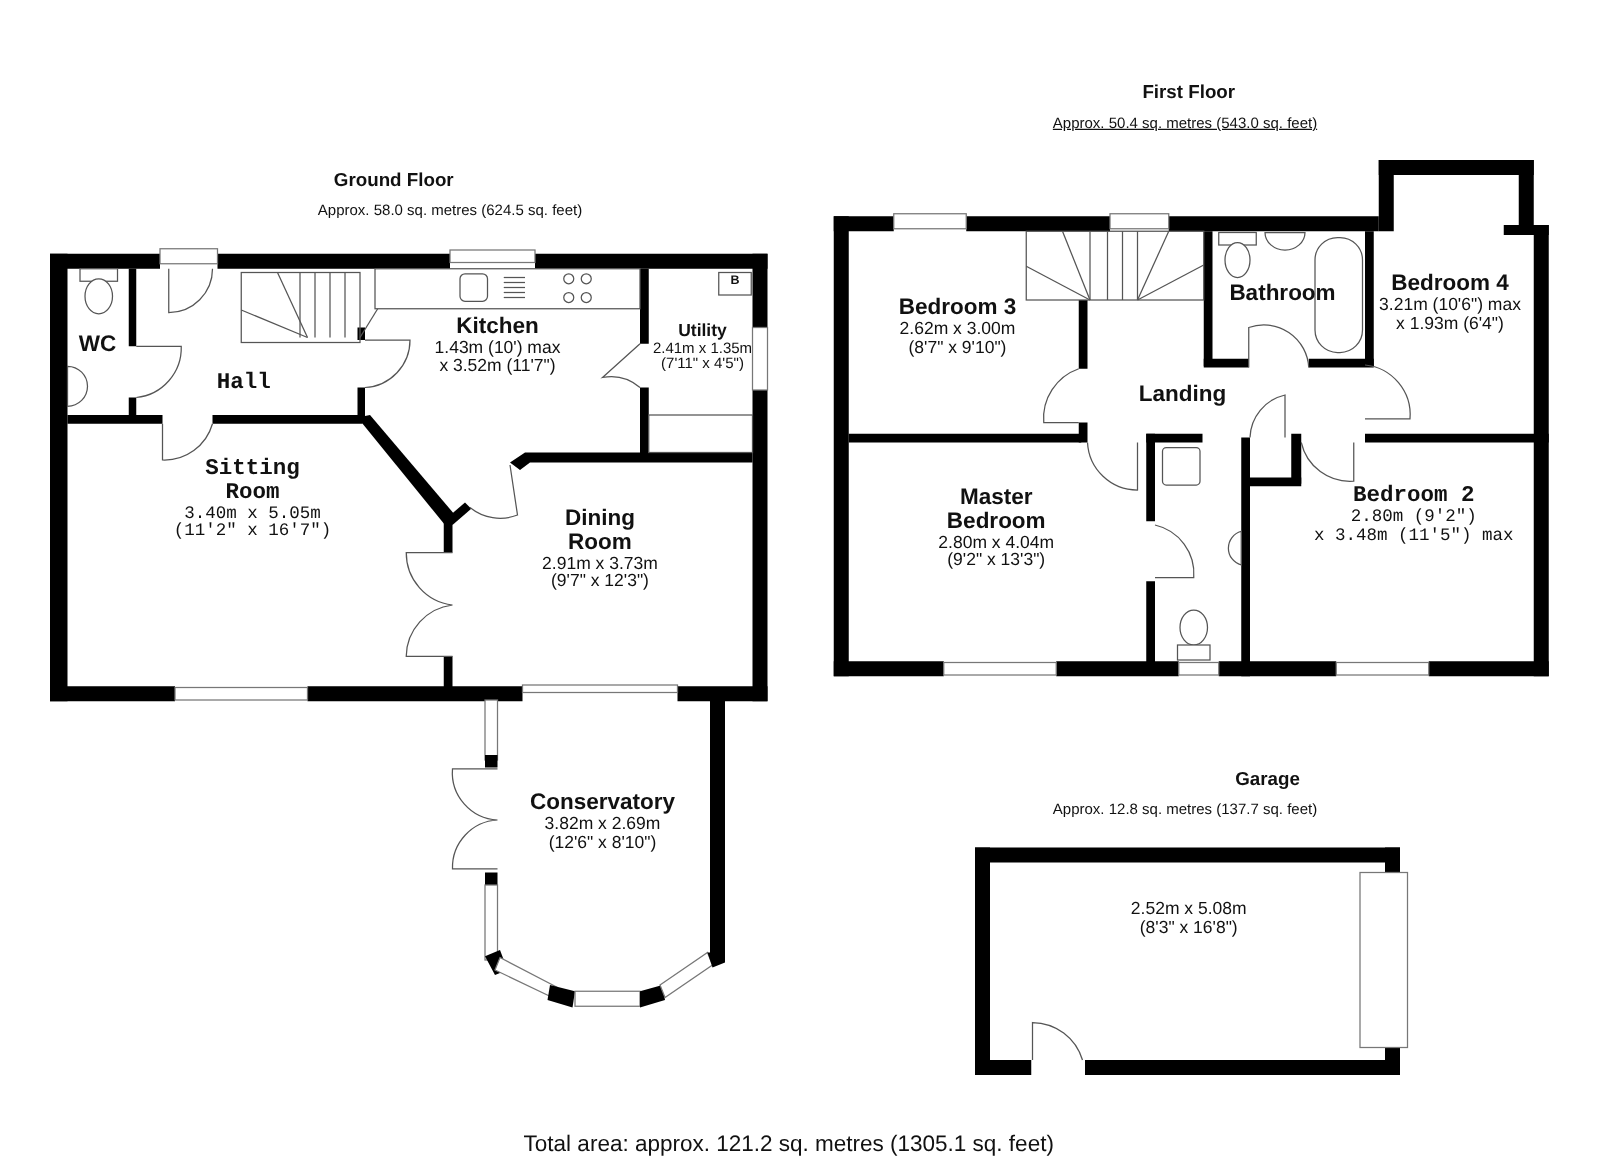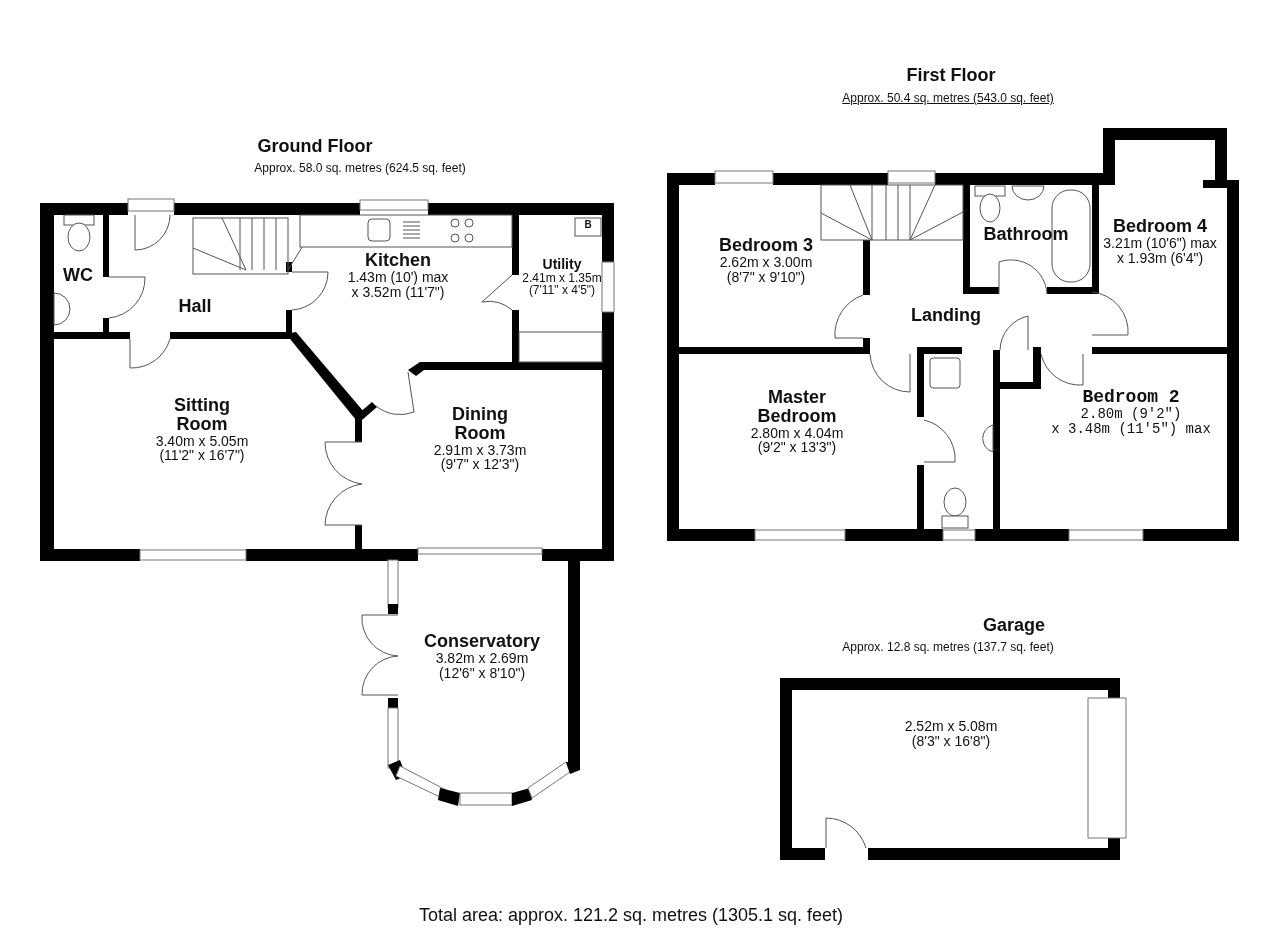--- a/index.html
+++ b/index.html
@@ -1,19 +1,19 @@
 <!DOCTYPE html>
 <html><head>
 <meta charset="utf-8">
 <style>
   html, body { margin: 0; padding: 0; background: #ffffff; }
   body { width: 1280px; height: 931px; position: relative; overflow: hidden; font-family: "Liberation Sans", sans-serif; color: #111; }
   svg.plan { position: absolute; left: 0; top: 0; width: 1280px; height: 931px; }
   .lbl { position: absolute; text-align: center; white-space: nowrap; transform: translateX(-50%); line-height: 1.05; }
-  .floor-title { font-weight: bold; font-size: 18px; }
+  .floor-title { font-weight: bold; font-size: 15px; }
   .floor-sub { font-size: 12px; }
   .room-name { font-weight: bold; font-size: 18px; }
   .room-dim { font-size: 14px; }
   .room-dim.small { font-size: 12px; }
   .total { font-size: 18px; }
   .wall { fill: #000; }
   .fx { fill: #fff; stroke: #555; stroke-width: 1; }
   .door { fill: none; stroke: #555; stroke-width: 1; }
   .win { fill: #fff; stroke: #777; stroke-width: 1; }
 </style>
@@ -205,36 +205,36 @@
 <div class="lbl floor-title" style="left:315px;top:137px;">Ground Floor</div>
 <div class="lbl floor-sub" style="left:324px;top:162px;margin-left:36px;">Approx. 58.0 sq. metres (624.5 sq. feet)</div>
 
 <div class="lbl floor-title" style="left:951px;top:66px;">First Floor</div>
 <div class="lbl floor-sub" style="left:948px;top:92px;text-decoration:underline;">Approx. 50.4 sq. metres (543.0 sq. feet)</div>
 
 <div class="lbl floor-title" style="left:988px;top:616px;margin-left:26px;">Garage</div>
 <div class="lbl floor-sub" style="left:948px;top:641px;">Approx. 12.8 sq. metres (137.7 sq. feet)</div>
 
 <div class="lbl room-name" style="left:78px;top:266px;">WC</div>
-<div class="lbl room-name" style="left:195px;top:297px;">Hall</div>
+<div class="lbl room-name" style="left:195px;top:297px;font-family:Liberation Mono, monospace;">Hall</div>
 
 <div class="lbl" style="left:398px;top:251px;">
   <div class="room-name">Kitchen</div>
   <div class="room-dim">1.43m (10') max</div>
   <div class="room-dim">x 3.52m (11'7")</div>
 </div>
 
 <div class="lbl" style="left:562px;top:257px;">
   <div class="room-name" style="font-size:14px">Utility</div>
   <div class="room-dim small">2.41m x 1.35m</div>
   <div class="room-dim small">(7'11" x 4'5")</div>
 </div>
 <div class="lbl" style="left:588px;top:220px;font-size:10px;font-weight:bold;">B</div>
 
-<div class="lbl" style="left:202px;top:396px;">
+<div class="lbl" style="left:202px;top:366px;font-family:Liberation Mono, monospace;">
   <div class="room-name">Sitting</div>
   <div class="room-name">Room</div>
   <div class="room-dim">3.40m x 5.05m</div>
   <div class="room-dim">(11'2" x 16'7")</div>
 </div>
 
 <div class="lbl" style="left:480px;top:405px;">
   <div class="room-name">Dining</div>
   <div class="room-name">Room</div>
   <div class="room-dim">2.91m x 3.73m</div>

